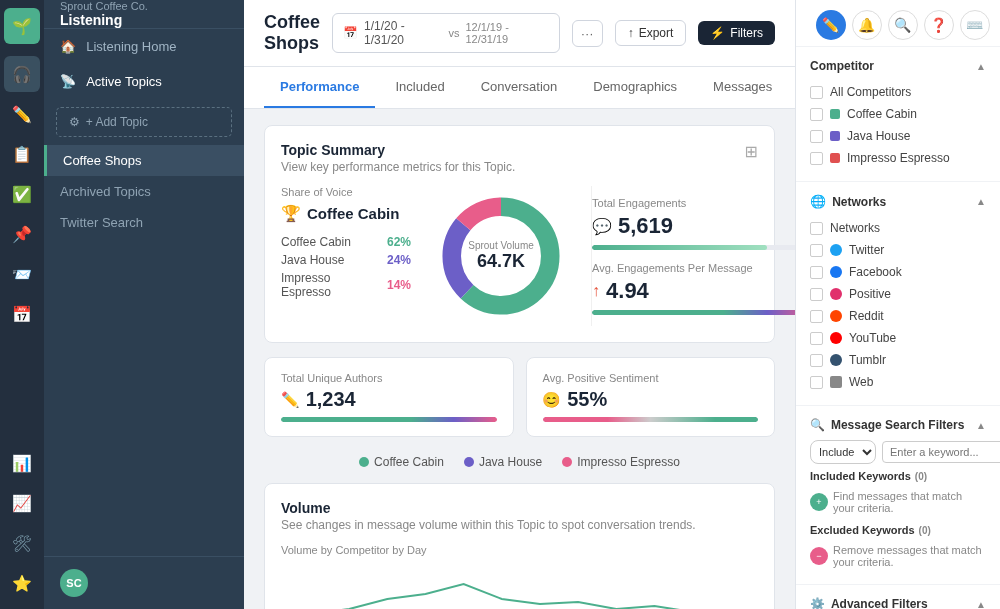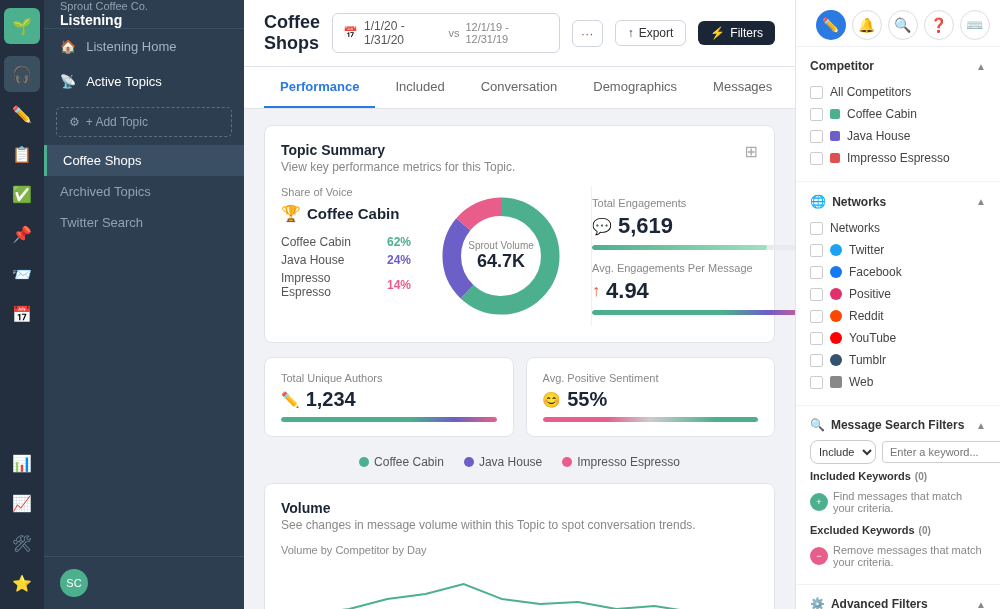--- a/index.html
+++ b/index.html
@@ -9,21 +9,21 @@
     .left-sidebar { width: 200px; background: #2c3e50; color: #ccc; display: flex; flex-direction: column; height: 609px; flex-shrink: 0; }
     .sidebar-brand { padding: 0 16px; border-bottom: 1px solid #3a4f63; }
     .sidebar-brand-name { font-size: 11px; color: #8fa3b3; }
     .sidebar-brand-app { font-size: 14px; color: #fff; font-weight: 600; }
     .sidebar-nav { display: flex; flex-direction: column; flex: 1; }
     .sidebar-item { display: flex; align-items: center; gap: 10px; padding: 10px 16px; cursor: pointer; color: #a0b4c4; font-size: 13px; }
     .sidebar-item.active { color: #fff; }
     .sidebar-add-topic { margin: 8px 12px; border: 1px dashed #5a7080; border-radius: 5px; padding: 7px 12px; color: #8fa3b3; font-size: 12px; cursor: pointer; display: flex; align-items: center; gap: 6px; }
     .sidebar-topic-item { padding: 8px 16px; cursor: pointer; color: #a0b4c4; font-size: 13px; background: #3a4f63; color: #fff; border-left: 3px solid #4caf8d; }
     .sidebar-link { padding: 8px 16px; cursor: pointer; color: #8fa3b3; font-size: 13px; }
-    .sidebar-avatar { width: 28px; height: 28px; border-radius: 50%; background: #4caf8d; display: flex; align-items: center; justify-content: center; color: #fff; font-size: 11px; font-weight: normal; }
+    .sidebar-avatar { width: 28px; height: 28px; border-radius: 50%; background: #4caf8d; display: flex; align-items: center; justify-content: center; color: #fff; font-size: 11px; font-weight: bold; }
     .sidebar-bottom { padding: 12px 16px; border-top: 1px solid #3a4f63; display: flex; align-items: center; gap: 8px; }
 
     
     .icon-col { width: 44px; background: #232f3e; display: flex; flex-direction: column; align-items: center; padding: 8px 0; gap: 4px; height: 609px; flex-shrink: 0; }
     .icon-col-item { width: 36px; height: 36px; display: flex; align-items: center; justify-content: center; border-radius: 6px; cursor: pointer; color: #7a9aaa; font-size: 16px; }
     .icon-col-item:hover, .icon-col-item.active { background: #3a5060; color: #fff; }
     .icon-col-item.highlight { background: #4caf8d; color: #fff; }
 
     
     .main-content { flex: 1; display: flex; flex-direction: column; overflow: hidden; background: #f0f2f5; }

